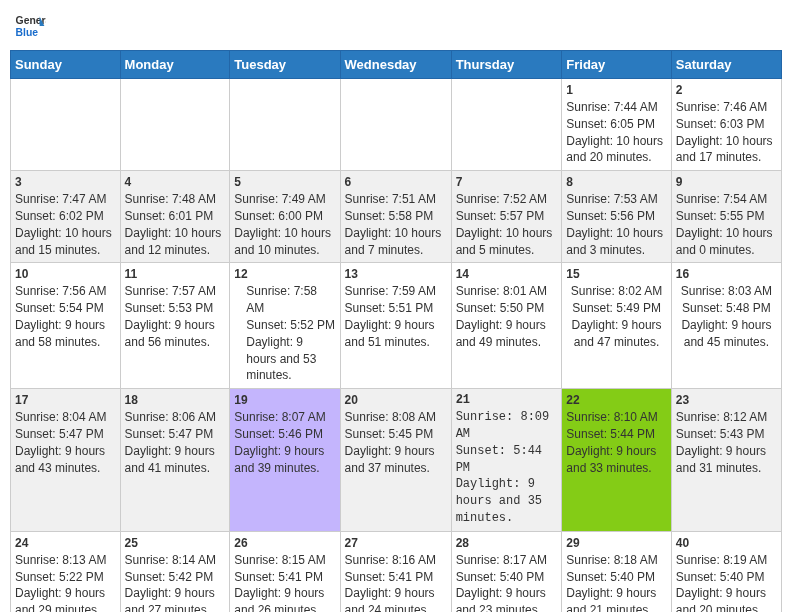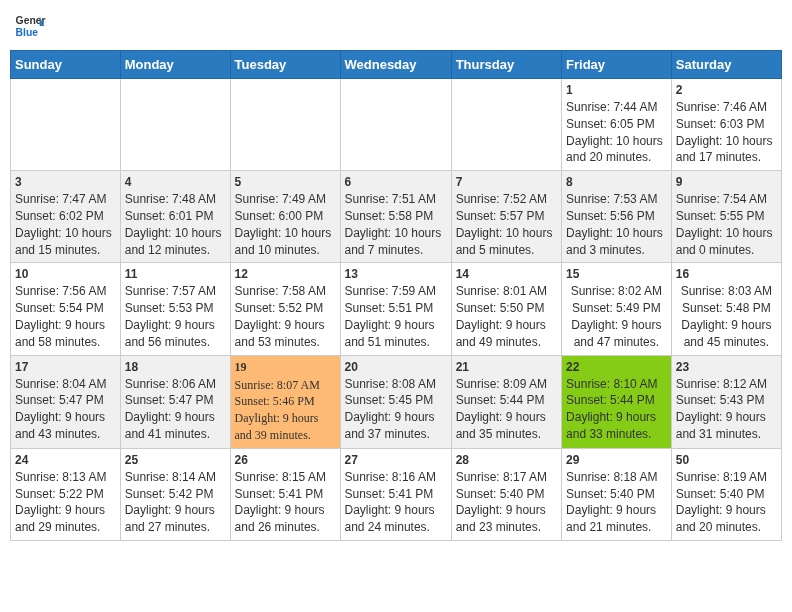--- a/index.html
+++ b/index.html
@@ -181,21 +181,21 @@
 Daylight: 9 hours and 58 minutes.</div>
         </td>
         <td>
           <span class="day-number">11</span>
           <div class="cell-info" style="white-space: pre-line;">Sunrise: 7:57 AM
 Sunset: 5:53 PM
 Daylight: 9 hours and 56 minutes.</div>
         </td>
         <td>
           <span class="day-number">12</span>
-          <div class="cell-info" style="white-space: pre-line;">Sunrise: 7:58 AM
+          <div class="cell-info" style="white-space: pre-line; margin-left: 12px;">Sunrise: 7:58 AM
 Sunset: 5:52 PM
 Daylight: 9 hours and 53 minutes.</div>
         </td>
         <td>
           <span class="day-number">13</span>
           <div class="cell-info" style="white-space: pre-line;">Sunrise: 7:59 AM
 Sunset: 5:51 PM
 Daylight: 9 hours and 51 minutes.</div>
         </td>
         <td>
@@ -223,33 +223,33 @@
           <div class="cell-info" style="white-space: pre-line;">Sunrise: 8:04 AM
 Sunset: 5:47 PM
 Daylight: 9 hours and 43 minutes.</div>
         </td>
         <td style="background-color: rgb(240, 240, 240);">
           <span class="day-number">18</span>
           <div class="cell-info" style="white-space: pre-line;">Sunrise: 8:06 AM
 Sunset: 5:47 PM
 Daylight: 9 hours and 41 minutes.</div>
         </td>
-        <td style="background-color: #fdba74; font-family: Liberation Serif, serif;">
+        <td style="background-color: #c4b5fd;">
           <span class="day-number">19</span>
           <div class="cell-info" style="white-space: pre-line;">Sunrise: 8:07 AM
 Sunset: 5:46 PM
 Daylight: 9 hours and 39 minutes.</div>
         </td>
         <td style="background-color: rgb(240, 240, 240);">
           <span class="day-number">20</span>
           <div class="cell-info" style="white-space: pre-line;">Sunrise: 8:08 AM
 Sunset: 5:45 PM
 Daylight: 9 hours and 37 minutes.</div>
         </td>
-        <td style="background-color: rgb(240, 240, 240);">
+        <td style="background-color: rgb(240, 240, 240); font-family: Liberation Mono, monospace;">
           <span class="day-number">21</span>
           <div class="cell-info" style="white-space: pre-line;">Sunrise: 8:09 AM
 Sunset: 5:44 PM
 Daylight: 9 hours and 35 minutes.</div>
         </td>
         <td style="background-color: #84cc16;">
           <span class="day-number">22</span>
           <div class="cell-info" style="white-space: pre-line;">Sunrise: 8:10 AM
 Sunset: 5:44 PM
 Daylight: 9 hours and 33 minutes.</div>
@@ -292,20 +292,20 @@
 Sunset: 5:40 PM
 Daylight: 9 hours and 23 minutes.</div>
         </td>
         <td>
           <span class="day-number">29</span>
           <div class="cell-info" style="white-space: pre-line;">Sunrise: 8:18 AM
 Sunset: 5:40 PM
 Daylight: 9 hours and 21 minutes.</div>
         </td>
         <td>
-          <span class="day-number">50</span>
+          <span class="day-number">40</span>
           <div class="cell-info" style="white-space: pre-line;">Sunrise: 8:19 AM
 Sunset: 5:40 PM
 Daylight: 9 hours and 20 minutes.</div>
         </td>
       </tr>
     </tbody>
 </table>
 
 </body></html>

